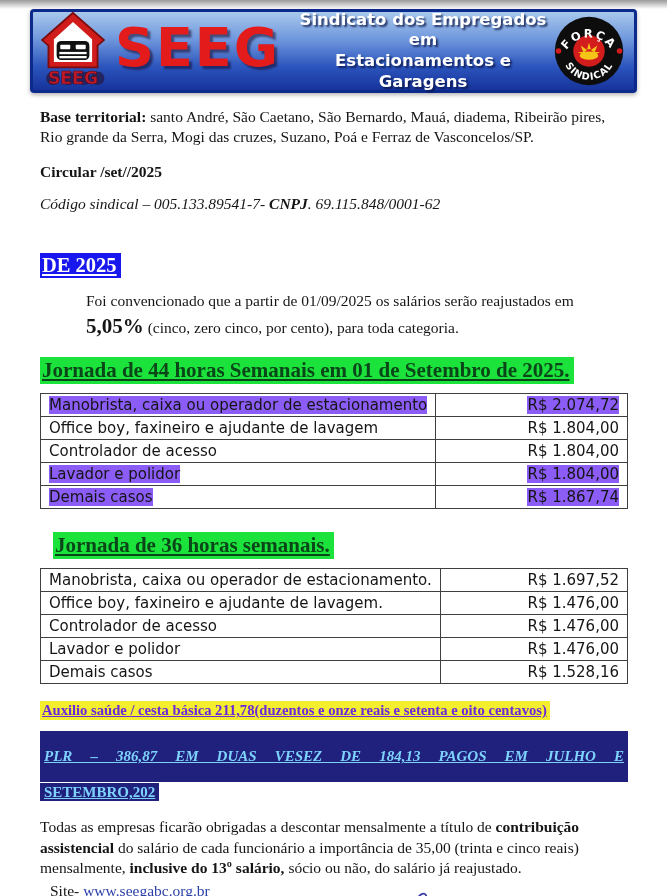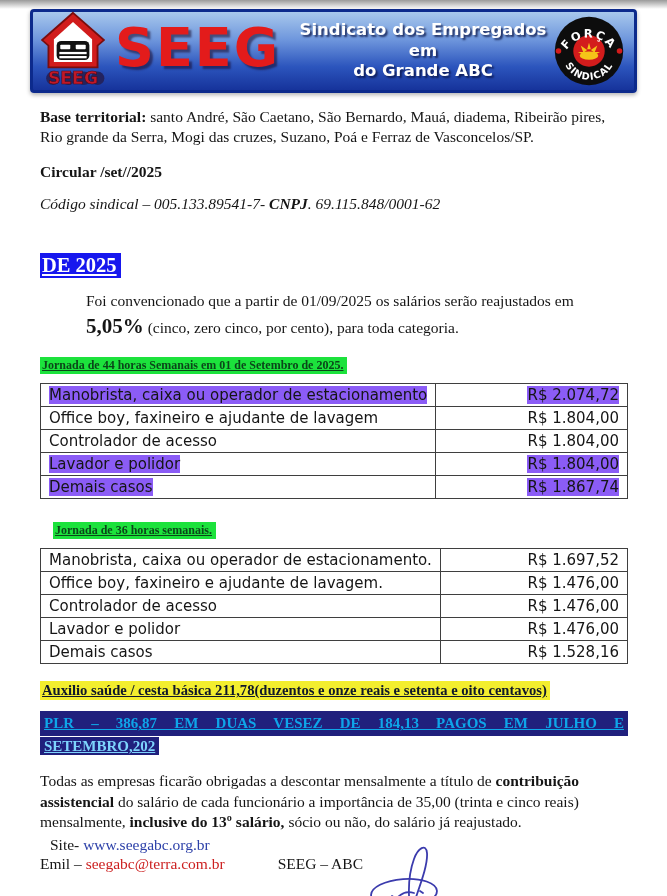--- a/index.html
+++ b/index.html
@@ -20,33 +20,33 @@
   
   .content{margin:0 39px 0 40px;font-size:15.5px;}
   p{margin:0;}
   .base{margin-top:14px;line-height:1.3;}
   .circular{margin-top:16px;font-weight:bold;}
   .codigo{margin-top:14px;font-style:italic;}
   .title{margin-top:12px;font-size:20.5px;font-weight:bold;line-height:1.32;}
   .hl-blue{background:#1717ee;color:#fff;text-decoration:underline;padding:1px 4px 2px 2px;}
   .intro{margin-top:12px;line-height:1.34;margin-left:46px;}
   .pct{font-size:21px;font-weight:bold;}
-  .green-h{margin-top:18px;font-size:12px;font-weight:bold;}
+  .green-h{margin-top:18px;font-size:21px;font-weight:bold;}
   .green-h span{background:#1ce23c;color:#0b4619;text-decoration:underline;padding:1px 4px 2px 2px;}
   .g2{margin-top:24px;padding-left:13px;}
   table{margin-top:10px;width:100%;border-collapse:collapse;
         font-family:"DejaVu Sans",sans-serif;font-size:15px;}
   td{border:1.5px solid #3f3f3f;padding:1px 8px;height:20px;white-space:nowrap;}
   td.val{text-align:right;width:33%;}
   .hl-gray{background:#8b5cf6;}
   .aux{margin-top:18px;font-size:14.6px;font-weight:bold;}
-  .aux span{background:#f3ee2e;color:#0f172a;text-decoration:underline;padding:1px 3px 2px 2px;}
+  .aux span{background:#f3ee2e;color:#6d28d9;text-decoration:underline;padding:1px 3px 2px 2px;}
   .plr{margin-top:12px;font-size:15px;font-weight:bold;line-height:1.4;}
-  .plr-line1{background:#20207d;color:#0ea5e9;text-decoration:underline;
-             text-align:justify;text-align-last:justify;padding:2px 4px;}
+  .plr-line1{background:#20207d;color:#7dd3fc;text-decoration:underline;
+             text-align:justify;text-align-last:justify;padding:15px 4px;font-style:italic;}
   .plr-line2{background:#20207d;color:#7dd3fc;text-decoration:underline;padding:1px 4px;}
   .closing{margin-top:14px;line-height:1.32;}
   .site-line{margin-top:3px;padding-left:3px;margin-left:7px;}
   .footer-row{position:relative;margin-top:1px;display:flex;align-items:flex-start;}
   .signoff{margin-left:53px;}
   .blue-link{color:#2b3fa8;text-decoration:none;}
   .red-link{color:#cc1f1f;text-decoration:none;}
   .sig{position:absolute;left:318px;top:-14px;}
 </style>
 </head>
@@ -70,21 +70,21 @@
         <circle cx="47" cy="74" r="7.5" fill="#23235f"></circle>
         <circle cx="62" cy="74" r="7.5" fill="#23235f"></circle>
       </g>
       <text x="35" y="80" text-anchor="middle" font-family="DejaVu Sans,sans-serif" font-weight="bold" font-size="19" fill="#c01828" stroke="#4a0a14" stroke-width="0.6">SEEG</text>
     </svg>
 
     <div class="brand-big">SEEG</div>
 
     <div class="org-name">
       <div>Sindicato dos Empregados em</div>
-      <div>do Grande ABC</div>
+      <div>Estacionamentos e Garagens</div>
     </div>
 
     <svg width="74" height="74" viewBox="0 0 80 80">
       <circle cx="40" cy="40" r="37" fill="#0d0d0d"></circle>
       <circle cx="40" cy="40" r="17" fill="#d31c1c"></circle>
       <g fill="#f5c518">
         <path d="M40 31 L42 38 L38 38 Z"></path>
           <path d="M31 34 L38 39 L34 42 Z"></path>
         <path d="M49 34 L46 42 L42 39 Z"></path>
           <path d="M28 41 L37 41 L36 45 Z"></path>

